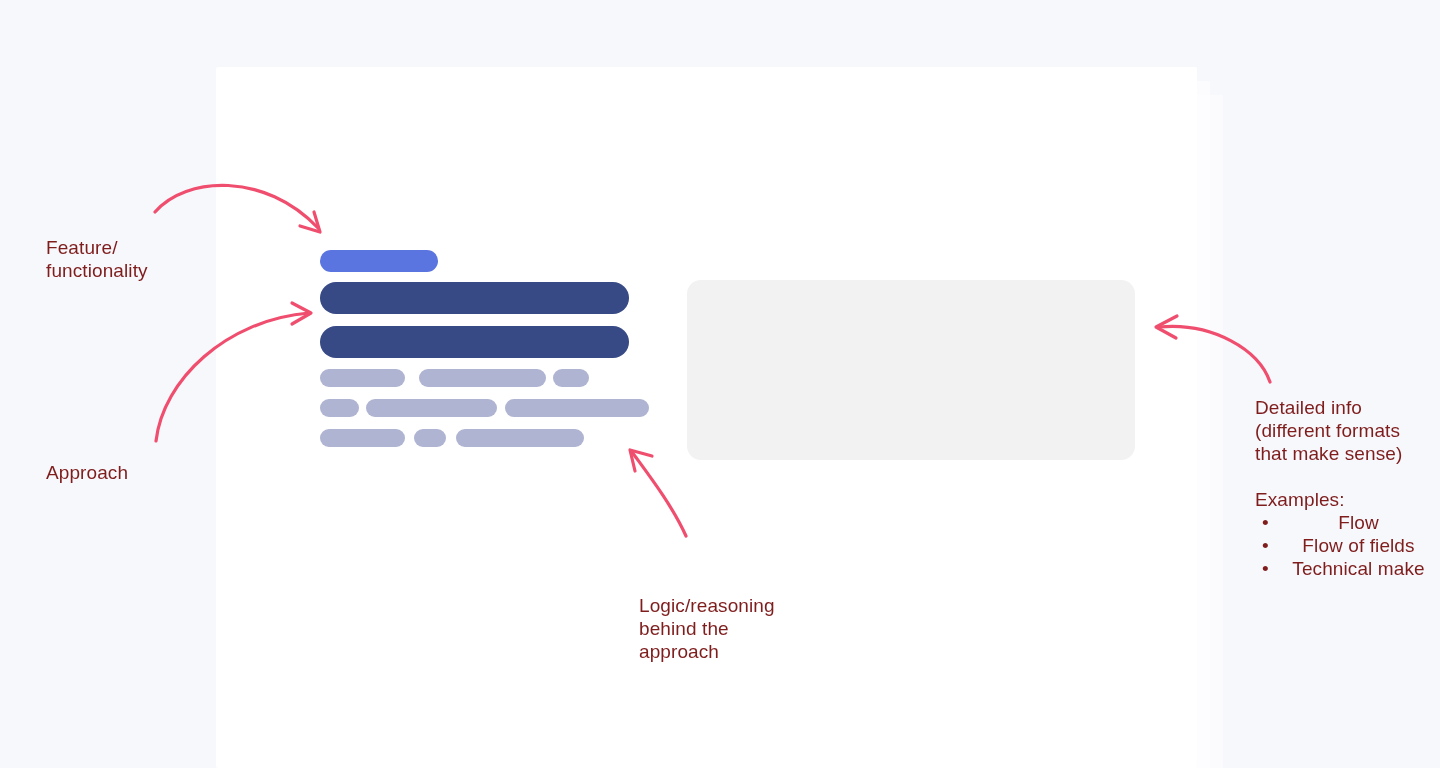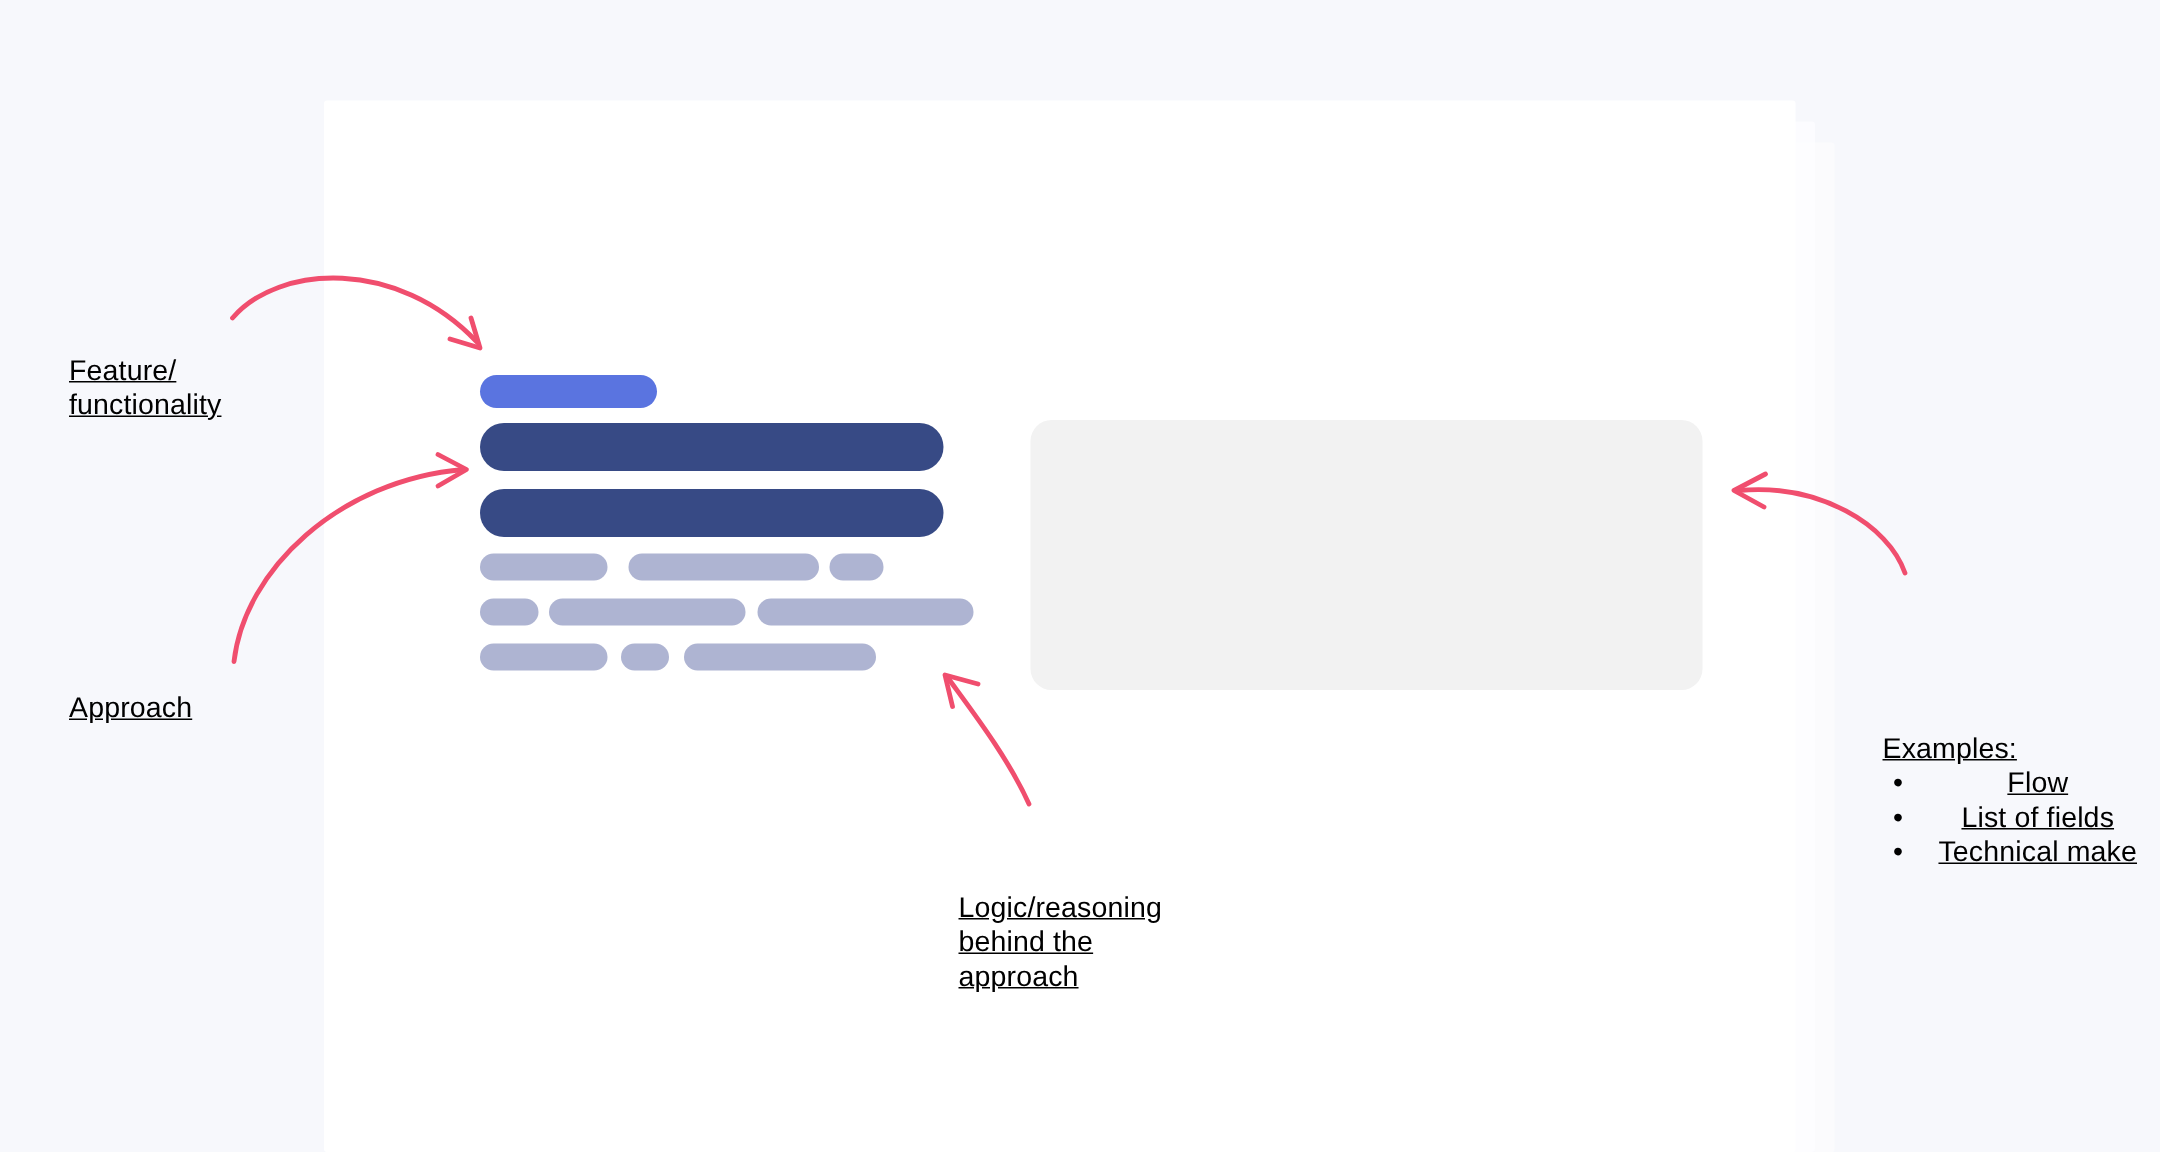--- a/index.html
+++ b/index.html
@@ -69,26 +69,25 @@
     position: absolute;
     left: 687px; top: 280px;
     width: 448px; height: 180px;
     background: #f2f2f2;
     border-radius: 14px;
   }
 
   
   .annotation {
     position: absolute;
-    color: #000000;
+    color: #7f1d1d;
     font-size: 19px;
     line-height: 23px;
     letter-spacing: 0.1px;
     white-space: pre-line;
-    text-decoration: underline;
   }
   .annotation.block-list {
     white-space: normal;
   }
   .ann-list {
     margin: 0;
     padding-left: 22px;
     list-style: none;
     text-align: center;
   }
@@ -180,23 +179,26 @@
 
   <div class="annotation" id="ann-feature">Feature/
 functionality</div>
 
   <div class="annotation" id="ann-approach">Approach</div>
 
   <div class="annotation" id="ann-logic">Logic/reasoning
 behind the
 approach</div>
 
+  <div class="annotation" id="ann-detailed">Detailed info
+(different formats
+that make sense)</div>
 
   <div class="annotation block-list" id="ann-examples">
     <div class="ex-title">Examples:</div>
     <ul class="ann-list">
       <li>Flow</li>
-      <li>List of fields</li>
+      <li>Flow of fields</li>
       <li>Technical make</li>
     </ul>
   </div>
 
 </div>
 
 </body></html>

